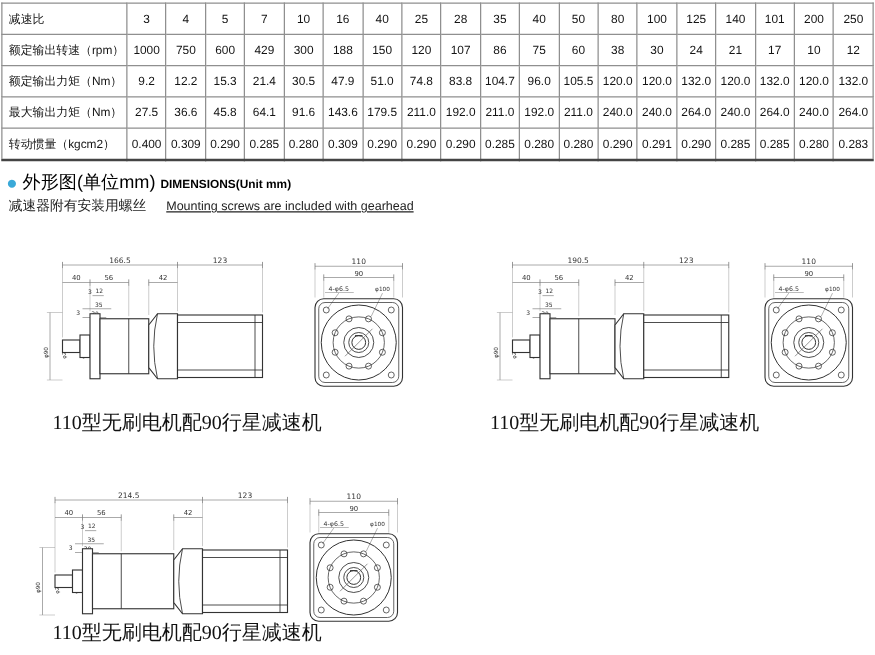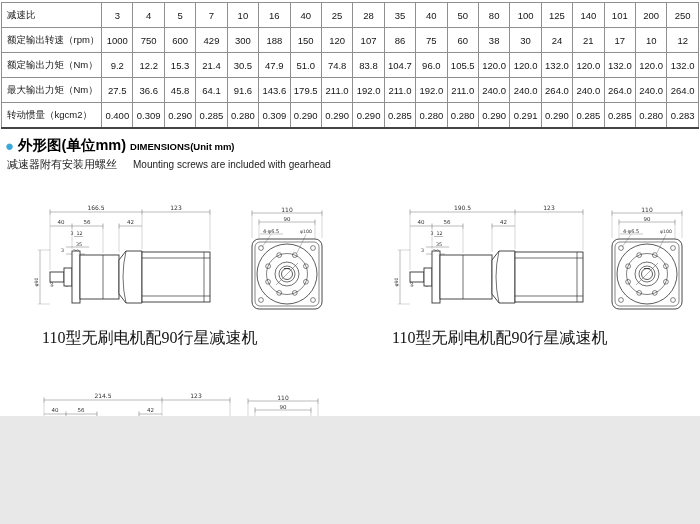--- a/index.html
+++ b/index.html
@@ -1,32 +1,32 @@
 <!DOCTYPE html>
 <html><head>
 <meta charset="utf-8">
 <style>
   html,body{margin:0;padding:0;background:#e8e8e8;}
-  #screen{position:relative;width:700px;height:416px;background:#ffffff;overflow:hidden;
+  #screen{position:relative;width:700px;height:524px;background:#ffffff;overflow:hidden;
           font-family:"Liberation Sans","DejaVu Sans",sans-serif;color:#1a1a1a;}
   
   #spec-table-wrap{position:absolute;left:1px;top:2px;width:698px;}
   table.spec{border-collapse:collapse;width:698px;table-layout:fixed;background:#fff;
              border:1px solid #555;border-bottom:2px solid #444;}
   table.spec td{border:1px solid #8f8f8f;font-size:9.5px;text-align:center;height:24px;
                 padding:0;color:#141414;overflow:hidden;white-space:nowrap;}
   table.spec td.rowhead{text-align:left;padding-left:5px;font-size:9.5px;}
   
   .sec-title{position:absolute;left:5px;top:136px;display:flex;align-items:baseline;gap:4px;}
   .sec-bullet{font-size:15px;line-height:15px;position:relative;top:1px;}
-  .sec-cn{font-size:14.5px;font-weight:bold;color:#000;}
+  .sec-cn{font-size:14.5px;font-weight:normal;color:#000;}
   .sec-en{font-size:9.5px;font-weight:bold;color:#000;}
   .sec-sub{position:absolute;left:7px;top:157px;display:flex;align-items:baseline;gap:16px;}
   .sub-cn{font-size:11px;color:#222;}
-  .sub-en{font-size:10px;color:#222;}
+  .sub-en{font-size:10px;color:#222;text-decoration:underline;}
   
   svg text{font-family:"DejaVu Sans",sans-serif;fill:#333;}
   svg{position:absolute;}
   .caption{position:absolute;width:200px;text-align:center;
            font-family:"Liberation Serif","DejaVu Serif",serif;
            font-size:16px;color:#111;white-space:nowrap;}
 </style>
 </head>
 <body>
 

